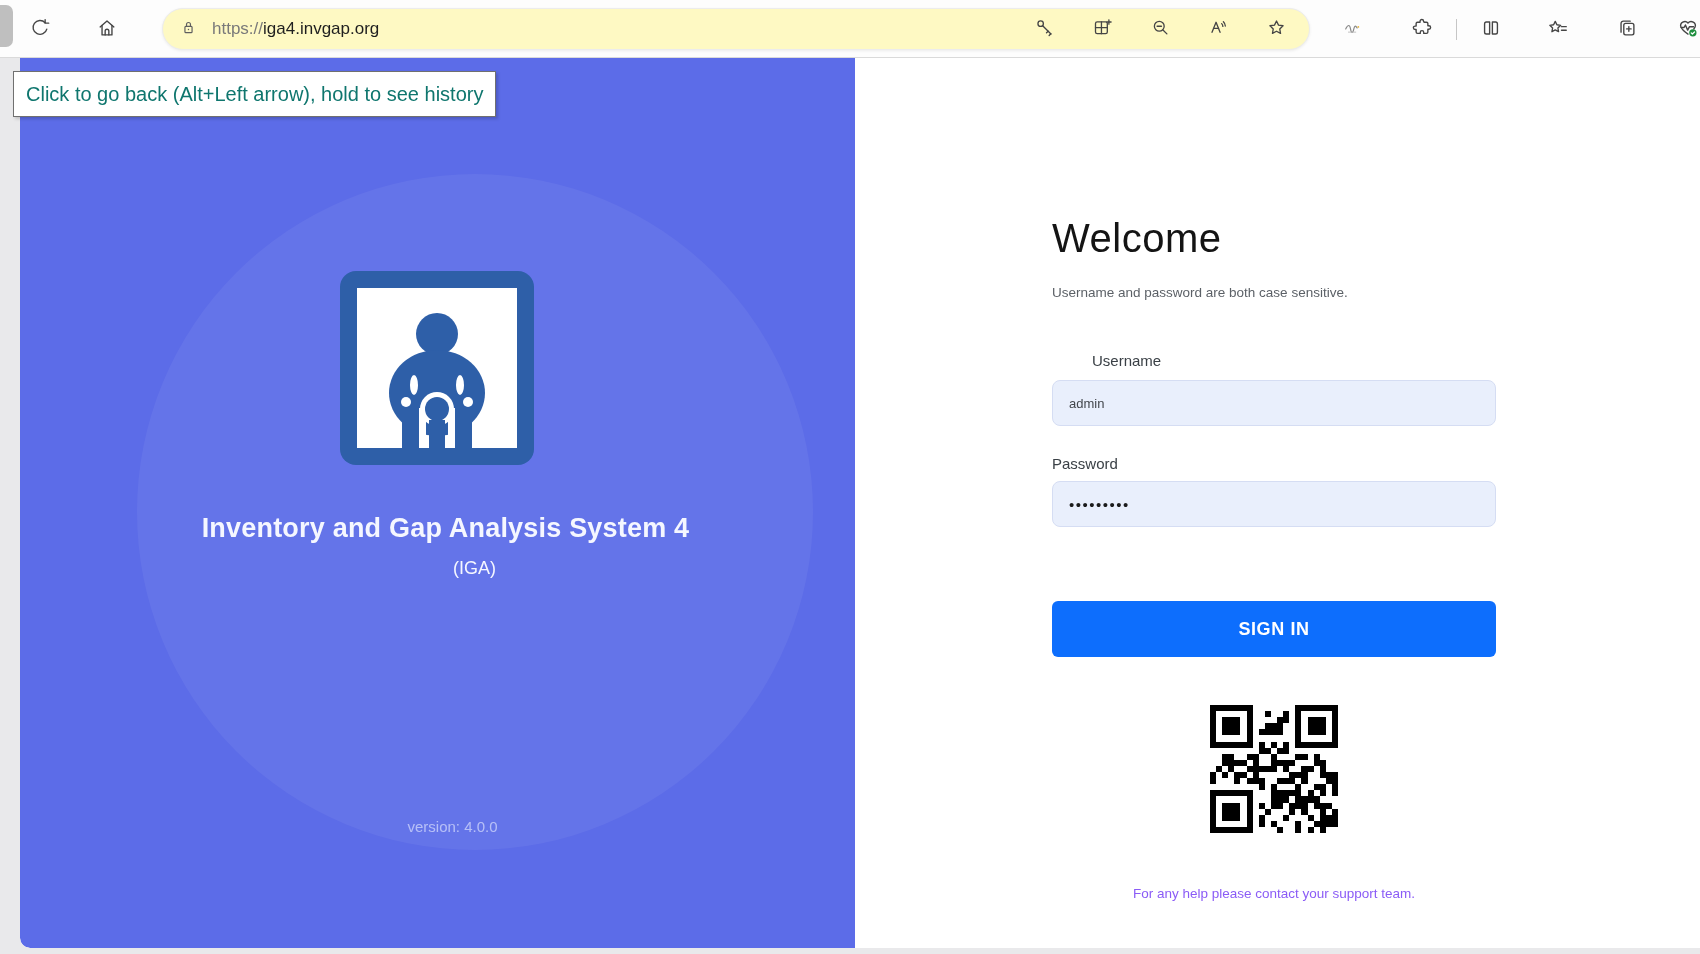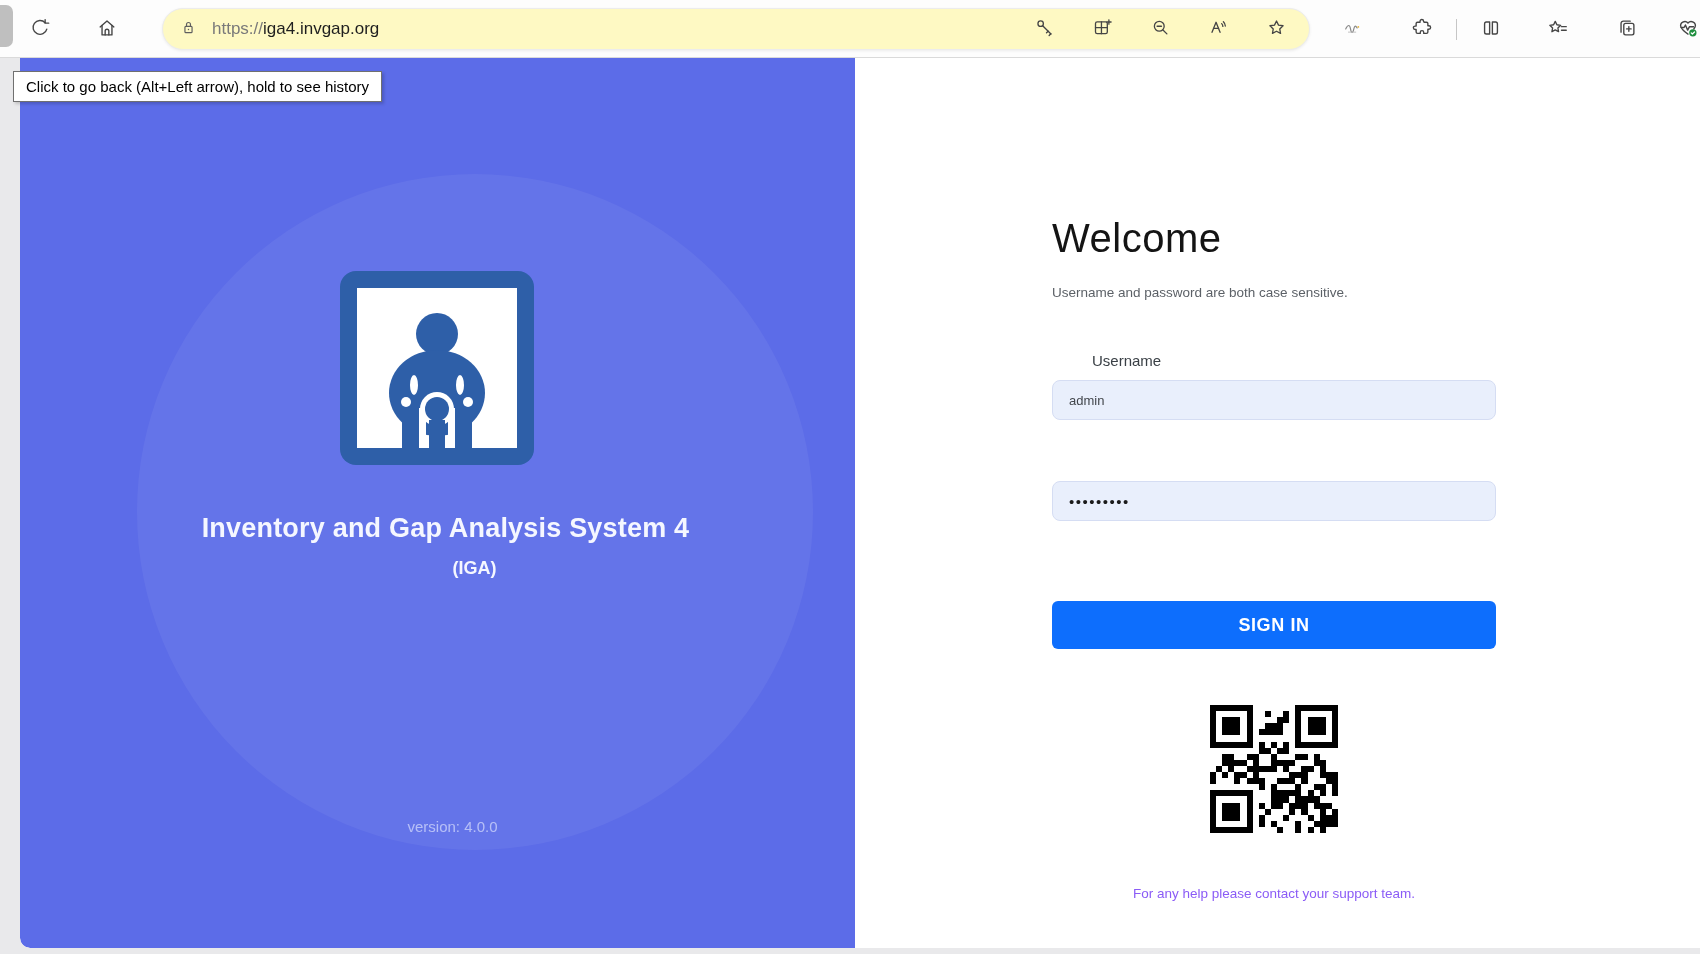--- a/index.html
+++ b/index.html
@@ -34,44 +34,44 @@
   .card { position:absolute; left:20px; top:0; width:1680px; height:890px; background:#ffffff;
     border-bottom-left-radius:10px; overflow:hidden; }
   .left-panel { position:absolute; left:0; top:0; width:835px; height:890px;
     background:#5c6ce8; border-bottom-left-radius:10px; overflow:hidden; }
   .deco-circle { position:absolute; left:117px; top:116px; width:676px; height:676px;
     border-radius:50%; background:rgba(255,255,255,.055); }
   .logo { position:absolute; left:320px; top:213px; width:194px; height:194px; }
   .brand-title { position:absolute; left:8px; top:455px; width:835px; text-align:center;
     color:#f5f7ff; font-size:27px; font-weight:bold; letter-spacing:.2px; }
   .brand-acr { position:absolute; left:0; top:500px; width:909px; text-align:center;
-    color:#f5f7ff; font-size:18px; font-weight:bold; }
+    color:#f5f7ff; font-size:18px; font-weight:normal; }
   .brand-ver { position:absolute; left:0; top:760px; width:835px; text-align:center;
     color:rgba(233,238,255,.62); font-size:15px;margin-left:15px; }
 
   .right-panel { position:absolute; left:835px; top:0; width:845px; height:890px; background:#fff;padding-left:24px; }
   .col { position:absolute; left:197px; width:444px; }
   .welcome { top:158px; font-size:40px; color:#141414; font-weight:400; letter-spacing:.5px; }
   .note { top:227px; font-size:13.5px; color:#5c6167; }
   .flabel { font-size:15px; color:#3a4046; }
   .lbl-user { top:294px;margin-left:40px; } .lbl-pass { top:397px; }
-  .finput { height:40px; background:#e9effc; border:1px solid #d5ddf3; border-radius:8px;
+  .finput { height:46px; background:#e9effc; border:1px solid #d5ddf3; border-radius:8px;
     padding:0 16px; font-size:13px; color:#43474d; width:444px; outline:none;
     font-family:"Liberation Sans","DejaVu Sans",sans-serif; }
   .in-user { top:322px; } .in-pass { top:423px; letter-spacing:1.5px; font-size:15px; color:#1b1b1b; }
-  .signin { top:543px; height:48px; width:444px; background:#0d6efd; color:#fff; border:none;
+  .signin { top:543px; height:56px; width:444px; background:#0d6efd; color:#fff; border:none;
     border-radius:6px; font-size:18px; font-weight:bold; letter-spacing:.6px; cursor:pointer;
     font-family:"Liberation Sans","DejaVu Sans",sans-serif; }
   .qr-wrap { position:absolute; left:355px; top:647px; width:128px; height:128px; }
   .qr-wrap svg { width:128px; height:128px; fill:#000; shape-rendering:crispEdges; }
   .help { top:828px; text-align:center; font-size:13.5px; color:#8b5cf6; }
 
-  .tooltip { position:absolute; left:13px; top:13px; height:31px; background:#fff;
+  .tooltip { position:absolute; left:13px; top:13px; height:46px; background:#fff;
     border:1px solid #707070; box-shadow:2px 2px 3px rgba(0,0,0,.18); display:flex;
-    align-items:center; padding:0 12px; font-size:15px; color:#000000; z-index:10; white-space:nowrap; }
+    align-items:center; padding:0 12px; font-size:20px; color:#0f766e; z-index:10; white-space:nowrap; }
 </style>
 </head>
 <body>
 
 <div class="chrome">
   <div class="edge-notch"></div>
 
   <button class="tbi" style="left:22px">
     <span><svg viewBox="0 0 24 24">
       <path d="M19.4 13.2A7.6 7.6 0 1 1 17.6 6.2"></path>
@@ -219,20 +219,21 @@
       <div class="brand-ver">version: 4.0.0</div>
     </div>
 
     <div class="right-panel">
       <div class="col welcome">Welcome</div>
       <div class="col note">Username and password are both case sensitive.</div>
 
       <label class="col flabel lbl-user">Username</label>
       <input class="col finput in-user" type="text" value="admin" style="">
 
+      <label class="col flabel lbl-pass">Password</label>
       <input class="col finput in-pass" type="text" value="•••••••••" style="">
 
       <button class="col signin">SIGN IN</button>
 
       <div class="qr-wrap">
         <svg id="qr" viewBox="0 0 21 21">
             <rect x="0" y="0" width="1" height="1"></rect>
             <rect x="1" y="0" width="1" height="1"></rect>
             <rect x="2" y="0" width="1" height="1"></rect>
             <rect x="3" y="0" width="1" height="1"></rect>

